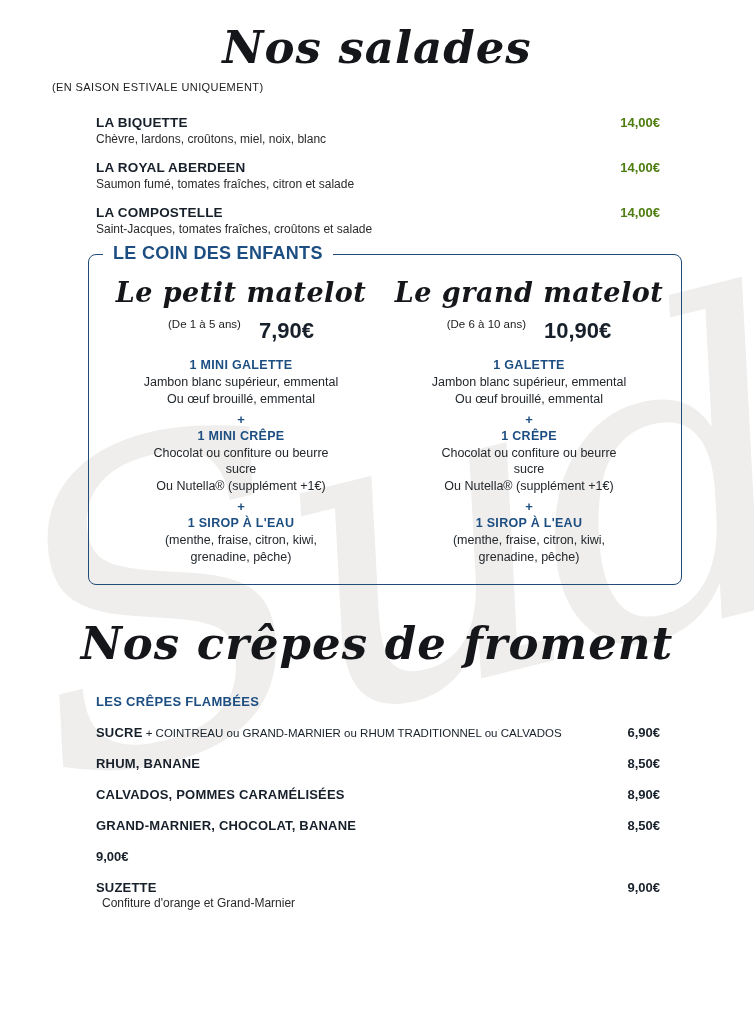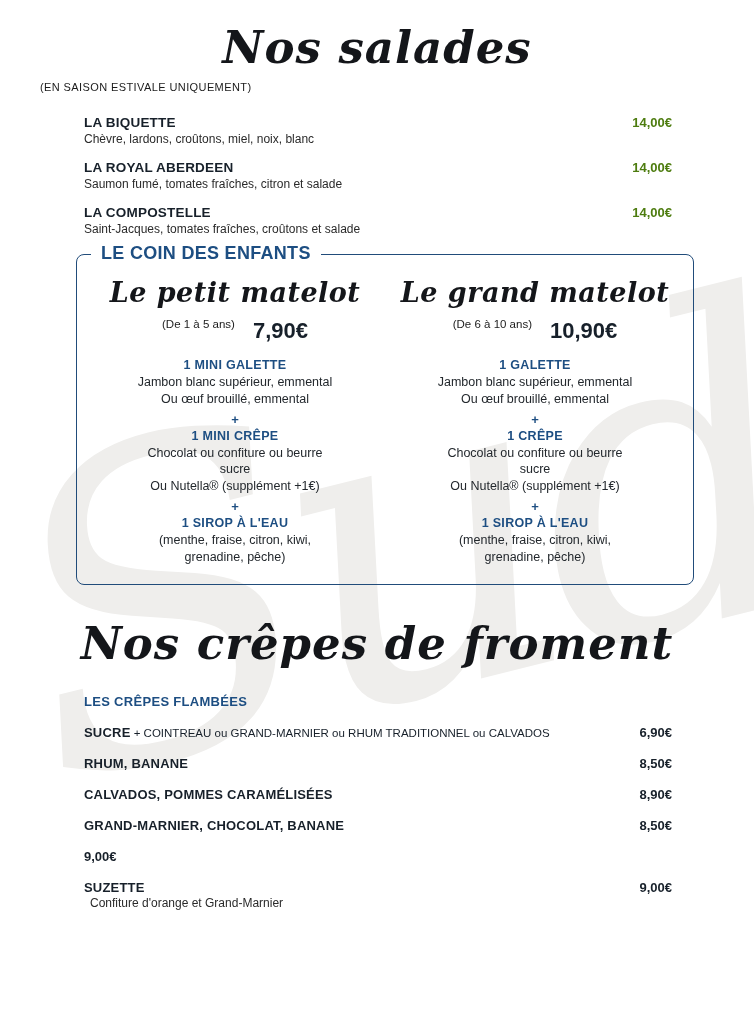--- a/index.html
+++ b/index.html
@@ -32,21 +32,21 @@
     pointer-events: none;
     letter-spacing: -20px;
   }
 
   .page {
     position: relative;
     z-index: 1;
     width: 754px;
     height: 940px;
     box-sizing: border-box;
-    padding: 0 40px;
+    padding: 0 52px;
   }
 
   
   .script-title {
     font-family: "DejaVu Serif", serif;
     font-style: italic;
     font-weight: bold;
     text-align: center;
     color: #14161a;
     letter-spacing: 1px;

